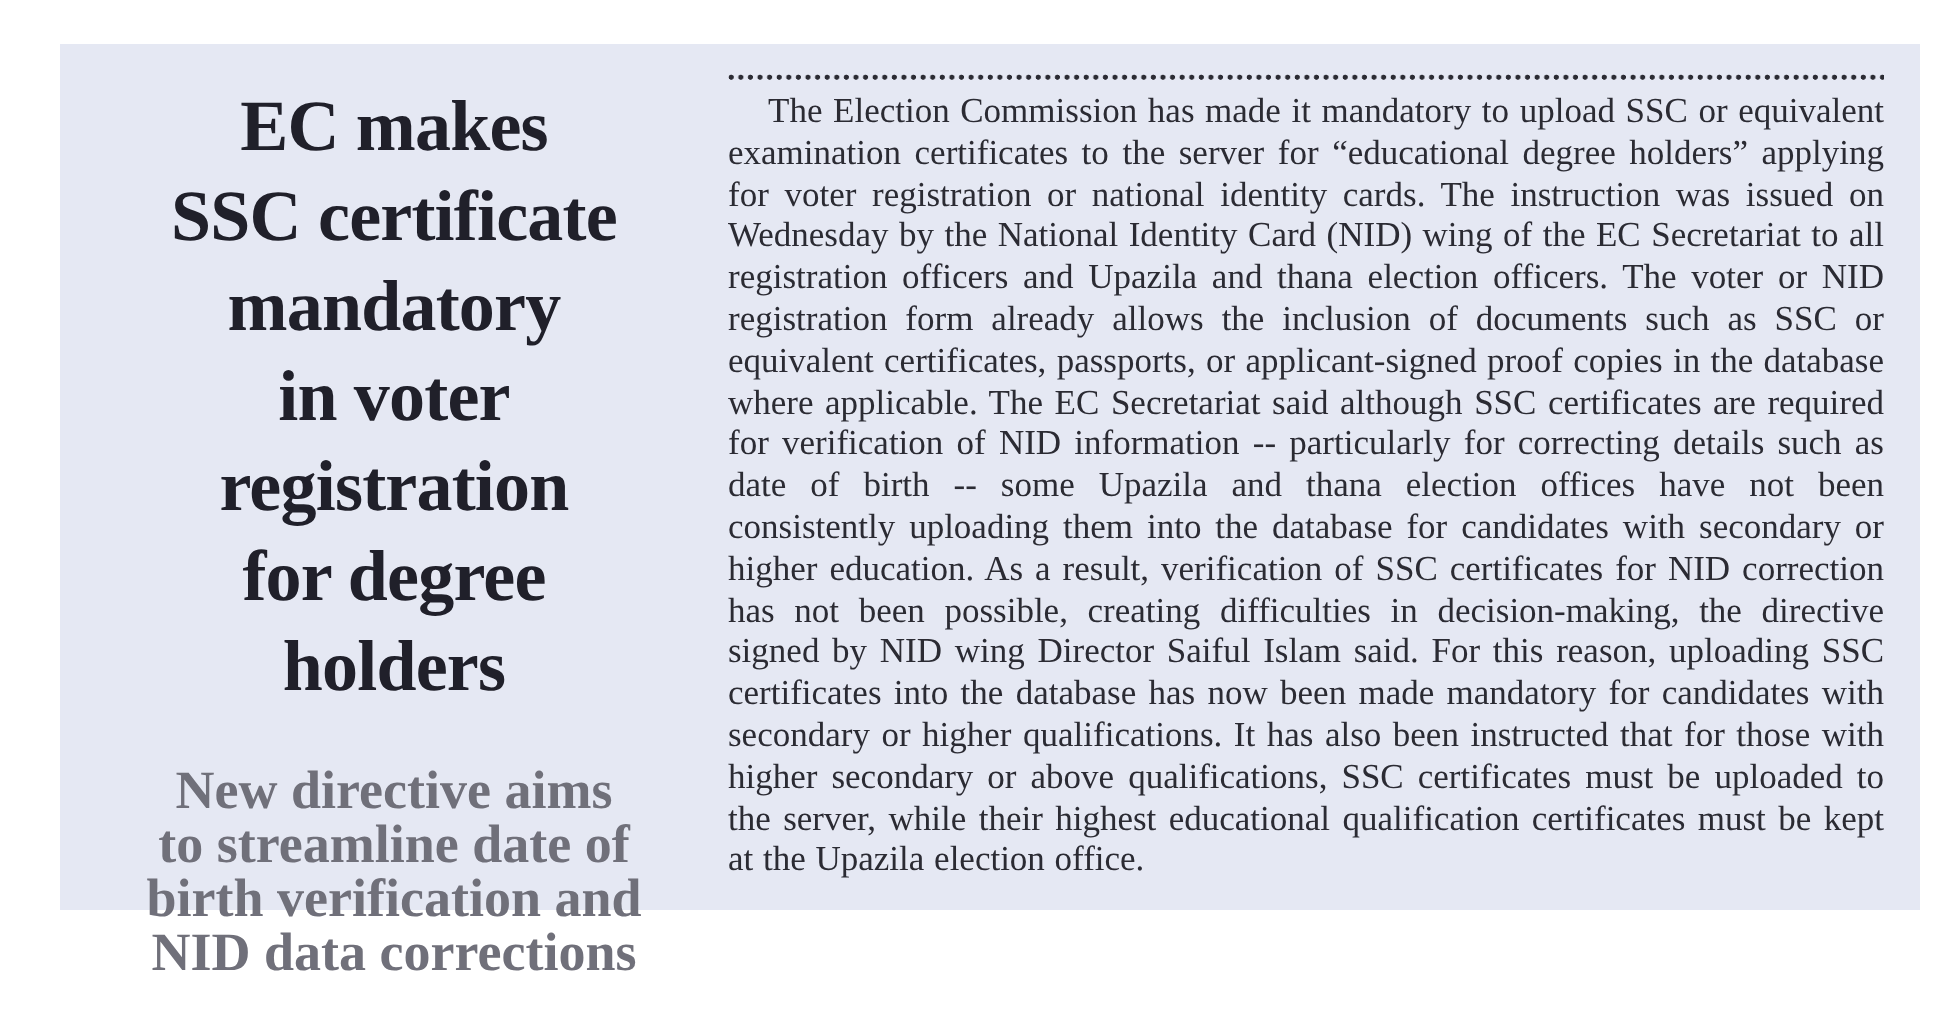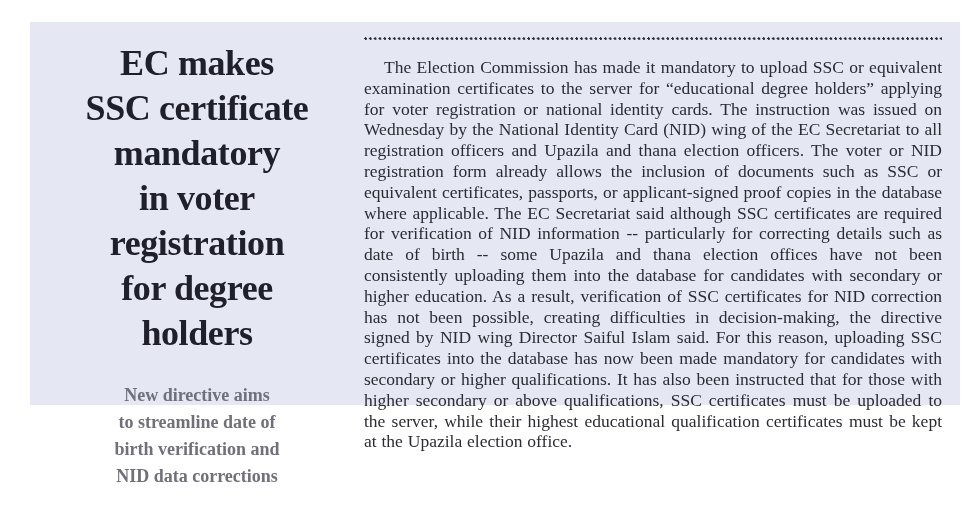--- a/index.html
+++ b/index.html
@@ -16,21 +16,21 @@
     width: 972px;
     height: 509px;
     background: var(--page-bg);
     overflow: hidden;
   }
   .card {
     position: absolute;
     left: 30px;
     top: 22px;
     width: 930px;
-    height: 383px;
+    height: 433px;
     background: var(--card-bg);
     display: flex;
     padding: 14px 18px 0 16px;
   }
   .left-col {
     flex: 0 0 302px;
     width: 302px;
     text-align: center;
     padding-top: 5px;
   }
@@ -41,21 +41,21 @@
     font-size: 36px;
     line-height: 45px;
     letter-spacing: -0.4px;
     color: var(--headline-ink);
     white-space: pre-line;
   }
   .subheadline {
     margin: 26px 0 0 0;
     font-family: "Liberation Serif", serif;
     font-weight: 700;
-    font-size: 18px;
+    font-size: 27px;
     line-height: 27px;
     color: var(--subhead-ink);
     white-space: pre-line;
   }
   .right-col {
     flex: 1 1 auto;
     padding-left: 16px;
     font-family: "Liberation Serif", serif;
     color: var(--body-ink);
   }
@@ -66,21 +66,21 @@
     color: var(--headline-ink);
   }
   .dotted-rule {
     height: 4px;
     margin: 1px 0 3px 0;
     background-image: radial-gradient(circle at 1.6px 1.6px, var(--body-ink) 1.1px, transparent 1.45px);
     background-size: 4.8px 4px;
     background-repeat: repeat-x;
   }
   .body-text {
-    margin: 16px 0 0 0;
+    margin: 4px 0 0 0;
     font-size: 17.5px;
     line-height: 20.8px;
     text-align: justify;
     text-indent: 20px;
     word-spacing: 0.5px;
   }
 </style>
 </head>
 <body>
 

